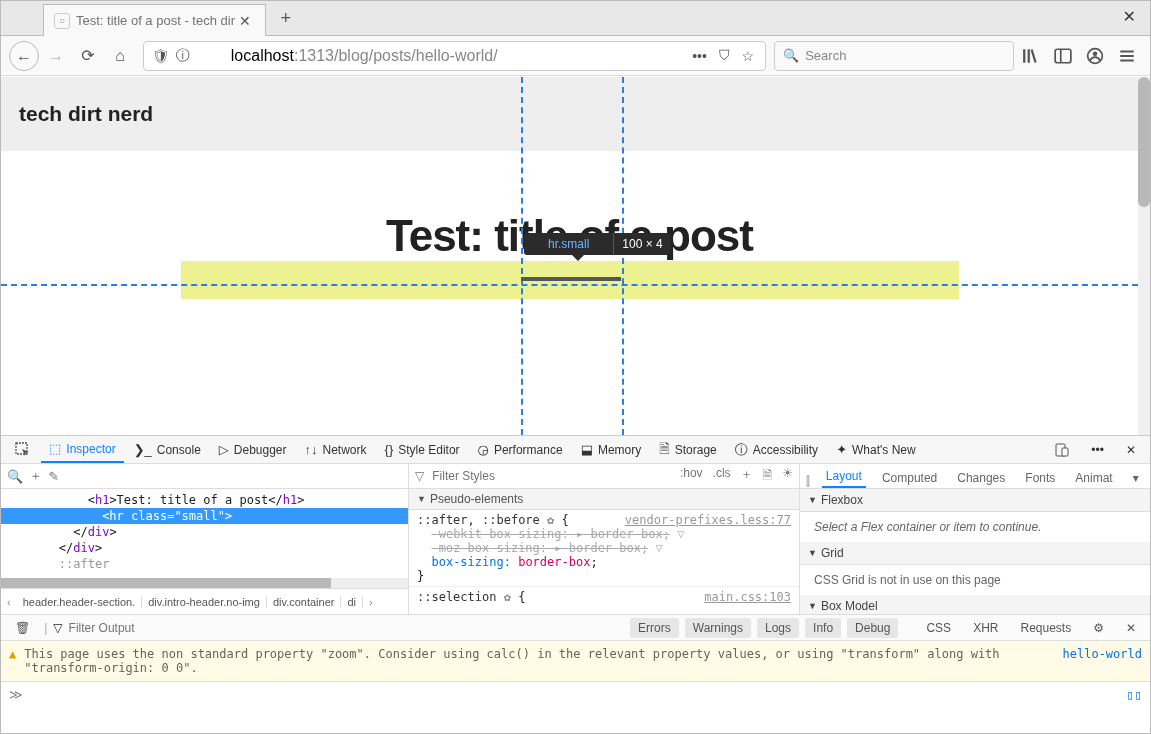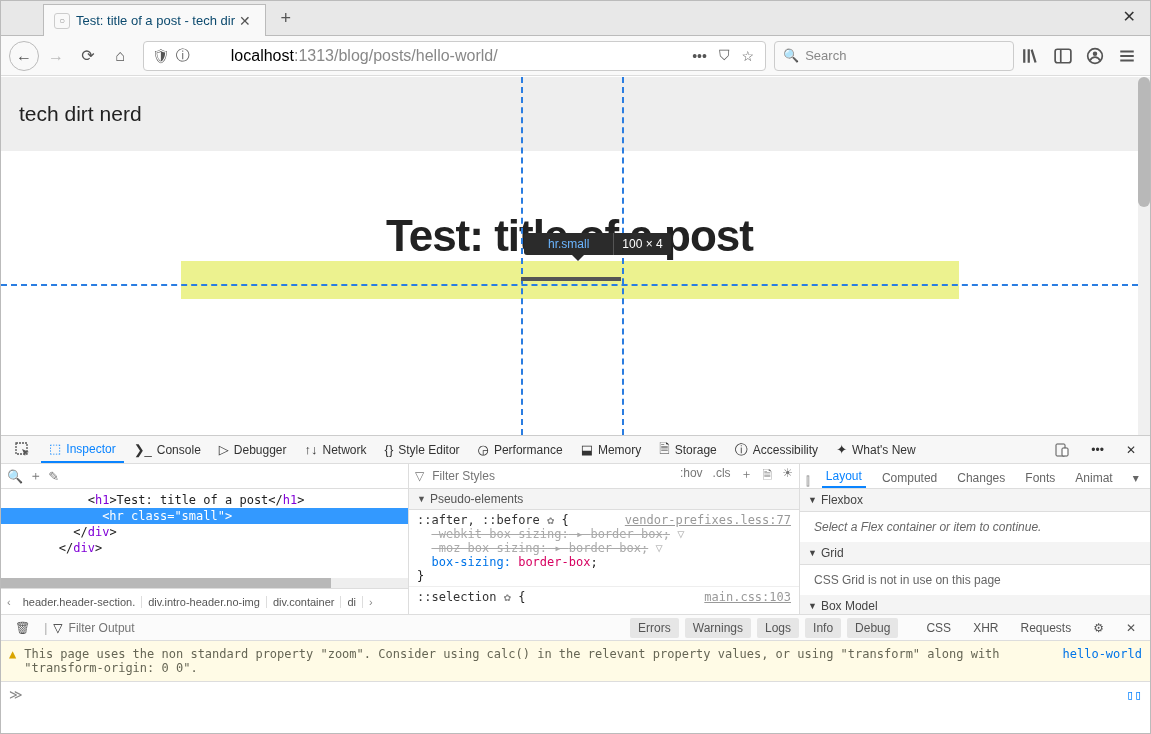--- a/index.html
+++ b/index.html
@@ -1,42 +1,42 @@
 <!DOCTYPE html>
 <html><head>
 <meta charset="utf-8">
 <style>
   * { box-sizing: border-box; margin: 0; padding: 0; }
   body { font-family: -apple-system, BlinkMacSystemFont, "Segoe UI", sans-serif; font-size: 13px; color: #222; background: #fff; width: 1151px; height: 734px; overflow: hidden; position: relative; border: 1px solid #bbb; }
   
   .tabbar { height: 35px; background: #e8e8e8; display: flex; align-items: flex-end; border-bottom: 1px solid #bbb; position: relative; }
   .browser-tab { background: #f9f9f9; height: 32px; display: flex; align-items: center; padding: 0 10px; min-width: 210px; margin-left: 42px; border: 1px solid #bbb; border-bottom: none; position: relative; z-index: 2; margin-bottom: -1px;}
   .browser-tab .favicon { width:16px;height:16px;border:1px solid #ccc;border-radius:3px;margin-right:6px;display:flex;align-items:center;justify-content:center;font-size:10px;color:#999;}
-  .browser-tab .title { flex:1; white-space:nowrap; overflow:hidden; font-size:13px; color:#0c4a6e;}
+  .browser-tab .title { flex:1; white-space:nowrap; overflow:hidden; font-size:13px; color:#737373;}
   .browser-tab .close { color:#555; font-size:14px; padding:0 4px; cursor:pointer;}
   .newtab { width:28px; height:28px; display:flex;align-items:center;justify-content:center; color:#555; font-size:18px; cursor:pointer; margin-left:6px; align-self:center;}
   .win-close { position:absolute; right:8px; top:6px; font-size:16px; color:#333; cursor:pointer; padding:0 6px;}
   
   .navbar { height: 40px; background:#f9f9f9; border-bottom:1px solid #ddd; display:flex; align-items:center; padding:0 8px; gap:2px;}
   .nav-btn { width:30px;height:30px;display:flex;align-items:center;justify-content:center;font-size:16px;color:#555;cursor:pointer;border-radius:4px;}
   .nav-btn.circle { border:1px solid #bbb; border-radius:50%;}
   .nav-btn.disabled { color:#bbb; cursor:default;}
   .url-bar { flex:1; height:30px; border:1px solid #ccc; border-radius:4px; display:flex; align-items:center; padding:0 8px; margin:0 6px; background:#fff; gap:6px;}
   .url-bar .shield { font-size:14px; color:#555;}
   .url-bar .url { flex:1; font-size:16px; color:#222;margin-left:35px;}
   .url-bar .url .host { color:#000;}
   .url-bar .url .path { color:#888;}
   .url-bar .glyph { color:#555; font-size:14px; padding:0 3px; cursor:pointer;}
   .search-bar { width:240px; height:30px; border:1px solid #ccc; border-radius:4px; display:flex; align-items:center; padding:0 8px; gap:6px; color:#888;}
   
   .viewport { position:absolute; top:76px; left:0; right:12px; height:358px; background:#fff; overflow:hidden;}
   .page-scroll { position:absolute; top:76px; right:0; width:12px; height:358px; background:#f0f0f0;}
   .page-scroll .thumb { width:100%; height:130px; background:#b8b8b8; border-radius:6px;}
   .site-header { background:#eee; padding:25px 18px;}
-  .site-header a { font-size:21px; font-weight:400; color:#222; text-decoration:none;}
+  .site-header a { font-size:21px; font-weight:700; color:#222; text-decoration:none;}
   .page-main { padding:60px 0 0 0; text-align:center; position:relative;}
   .page-title { font-size:44px; font-weight:800; color:#222; letter-spacing:-1px;}
   .highlight-row { position:absolute; left:180px; top:184px; width:778px; height:38px; background:#ecf28f; z-index:1;}
   .guide-v1 { position:absolute; top:0; bottom:0; left:520px; border-left:2px dashed #2a7de1; z-index:2;}
   .guide-v2 { position:absolute; top:0; bottom:0; left:621px; border-left:2px dashed #2a7de1; z-index:2;}
   .guide-h { position:absolute; left:0; right:0; top:207px; border-top:2px dashed #2a7de1; z-index:2;}
   .hr-small { position:absolute; left:520px; top:200px; width:100px; height:4px; background:#555; z-index:3;}
   .hr-tooltip { position:absolute; left:523px; top:156px; background:#2b2b2b; color:#fff; display:flex; align-items:center; font-size:12px; border-radius:3px; z-index:5;}
   .hr-tooltip .sel { color:#6bb5ff; padding:4px 24px;}
   .hr-tooltip .dim { padding:4px 8px; border-left:1px solid #555;}
@@ -243,20 +243,21 @@
       <div class="pane-tools">
         <span>🔍</span>
         <span>＋</span>
         <span>✎</span>
       </div>
       <div class="html-tree">
         <div class="line">            &lt;<span class="tag">h1</span>&gt;<span class="txt">Test: title of a post</span>&lt;/<span class="tag">h1</span>&gt;</div>
         <div class="line selected">              &lt;hr class="small"&gt;</div>
         <div class="line">          &lt;/<span class="tag">div</span>&gt;</div>
         <div class="line">        &lt;/<span class="tag">div</span>&gt;</div>
+        <div class="line">        <span class="pseudo">::after</span></div>
       </div>
       <div class="html-scroll">
           <div class="t"></div>
         </div>
       <div class="crumbs">
         <span class="ch">‹</span>
         <span class="crumb">header.header-section.</span>
         <span class="crumb">div.intro-header.no-img</span>
         <span class="crumb">div.container</span>
         <span class="crumb">di</span>

